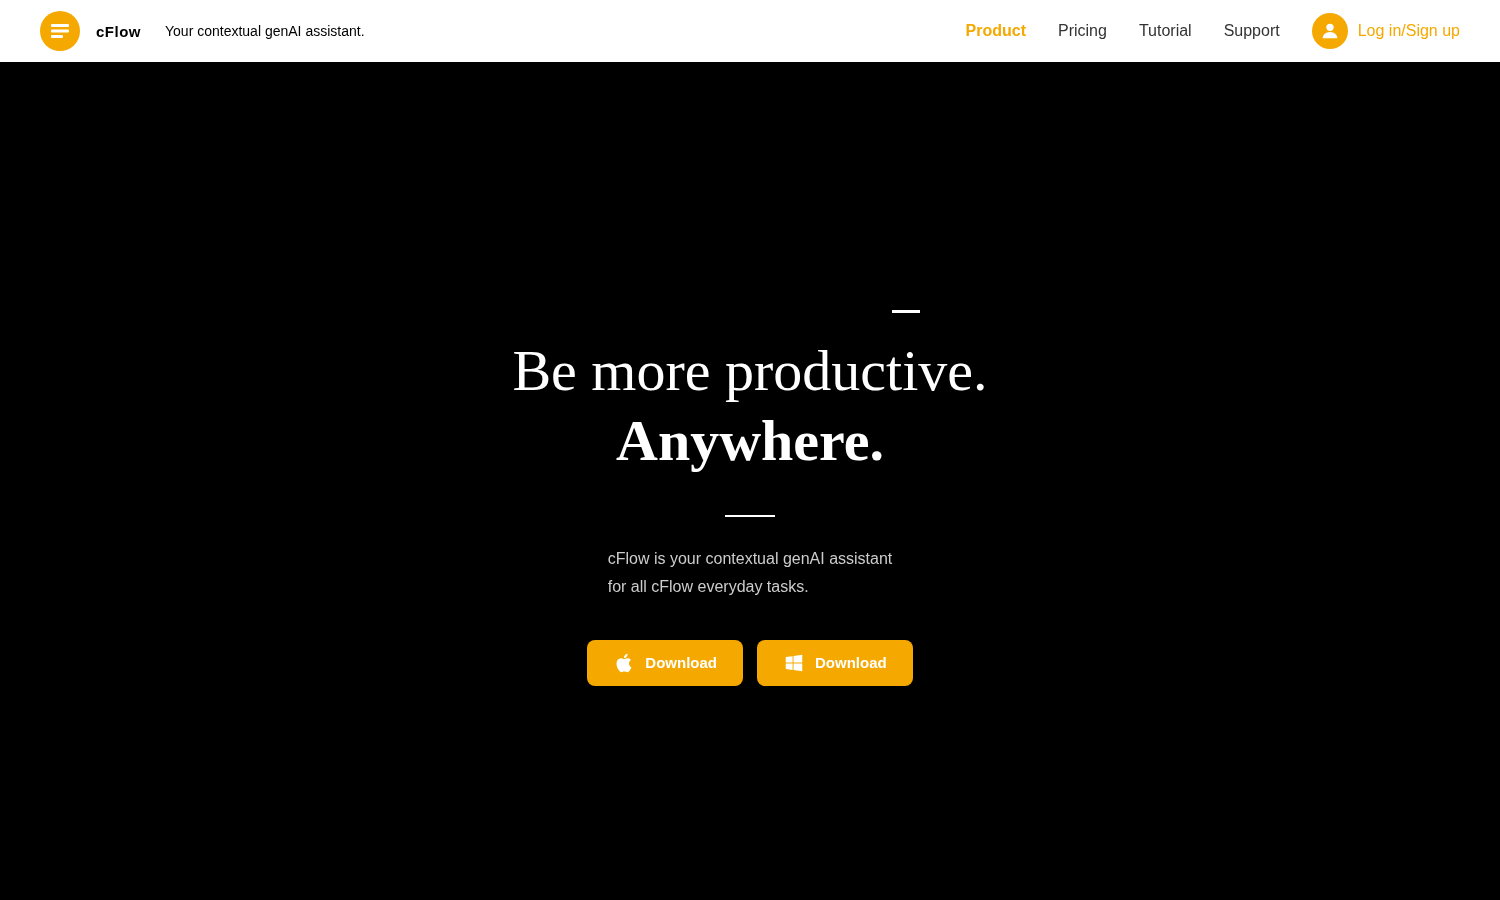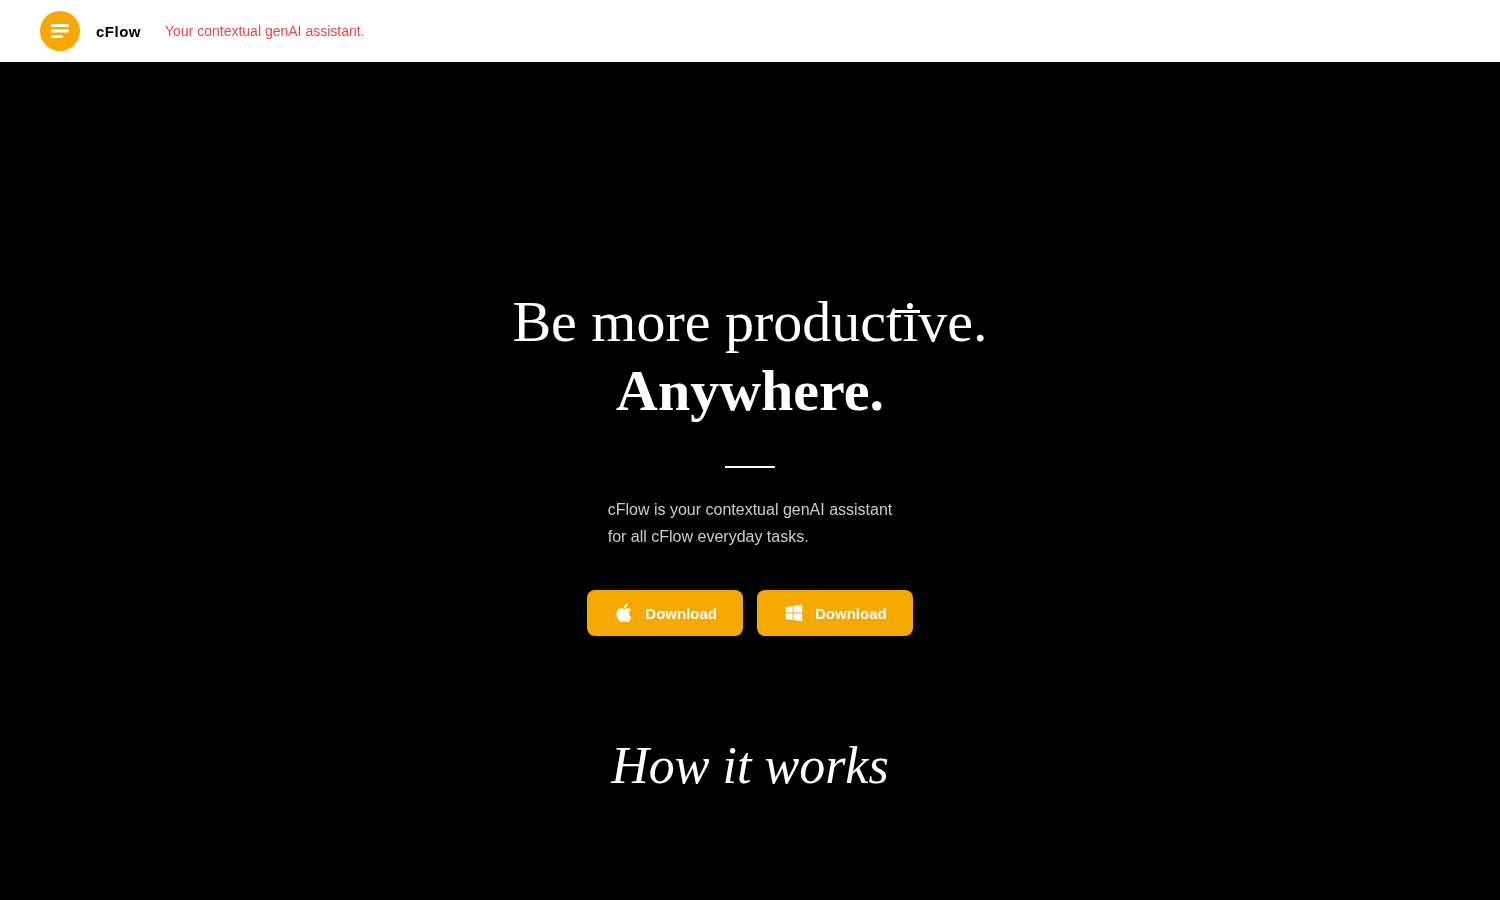--- a/index.html
+++ b/index.html
@@ -56,21 +56,21 @@
       font-family: Arial, sans-serif;
       font-size: 15px;
       font-weight: 700;
       color: #000000;
       letter-spacing: 0.5px;
     }
 
     .logo-tagline {
       font-family: Arial, sans-serif;
       font-size: 14px;
-      color: #ef4444;
+      color: #000000;
       margin-left: 8px;
     }
 
     .navbar-right {
       display: flex;
       align-items: center;
       gap: 32px;
     }
 
     .nav-link {
@@ -255,20 +255,36 @@
         <svg viewBox="0 0 24 24" fill="white">
           <rect x="3" y="5" width="18" height="3" rx="1"></rect>
           <rect x="3" y="10.5" width="18" height="3" rx="1"></rect>
           <rect x="3" y="16" width="12" height="3" rx="1"></rect>
         </svg>
       </div>
       <span class="logo-text">cFlow</span>
       <span class="logo-tagline">Your contextual genAI assistant.</span>
     </div>
 
+    <div class="navbar-right">
+      <a class="nav-link active">Product</a>
+      <a class="nav-link">Pricing</a>
+      <a class="nav-link">Tutorial</a>
+      <a class="nav-link">Support</a>
+
+      <div class="nav-auth">
+        <div class="user-avatar">
+          <svg viewBox="0 0 24 24" fill="white">
+            <circle cx="12" cy="8" r="4"></circle>
+            <path d="M4 20c0-4 3.6-7 8-7s8 3 8 7"></path>
+          </svg>
+        </div>
+        <a class="login-link">Log in/Sign up</a>
+      </div>
+    </div>
   </nav>
 
   <div class="main-content">
     <section class="hero-section">
       <h1 class="hero-title">Be more productive.</h1>
       <h1 class="hero-subtitle">Anywhere.</h1>
       <div class="hero-divider"></div>
       <p class="hero-description">
         <span>cFlow is your contextual genAI assistant</span><br>
         <span>for all cFlow everyday tasks.</span>
@@ -288,20 +304,17 @@
             <path d="M3 5.5L10.5 4.5V11.5H3V5.5Z"></path>
             <path d="M11.5 4.35L21 3V11.5H11.5V4.35Z"></path>
             <path d="M3 12.5H10.5V19.5L3 18.5V12.5Z"></path>
             <path d="M11.5 12.5H21V21L11.5 19.65V12.5Z"></path>
           </svg>
           <span>Download</span>
         </button>
       </div>
     </section>
 
-    <div class="how-it-works-section">
-      <h2 class="how-it-works-title">How it works</h2>
-    </div>
   </div>
 
   <div class="section-dash"></div>
 
 </div>
 
 </body></html>

